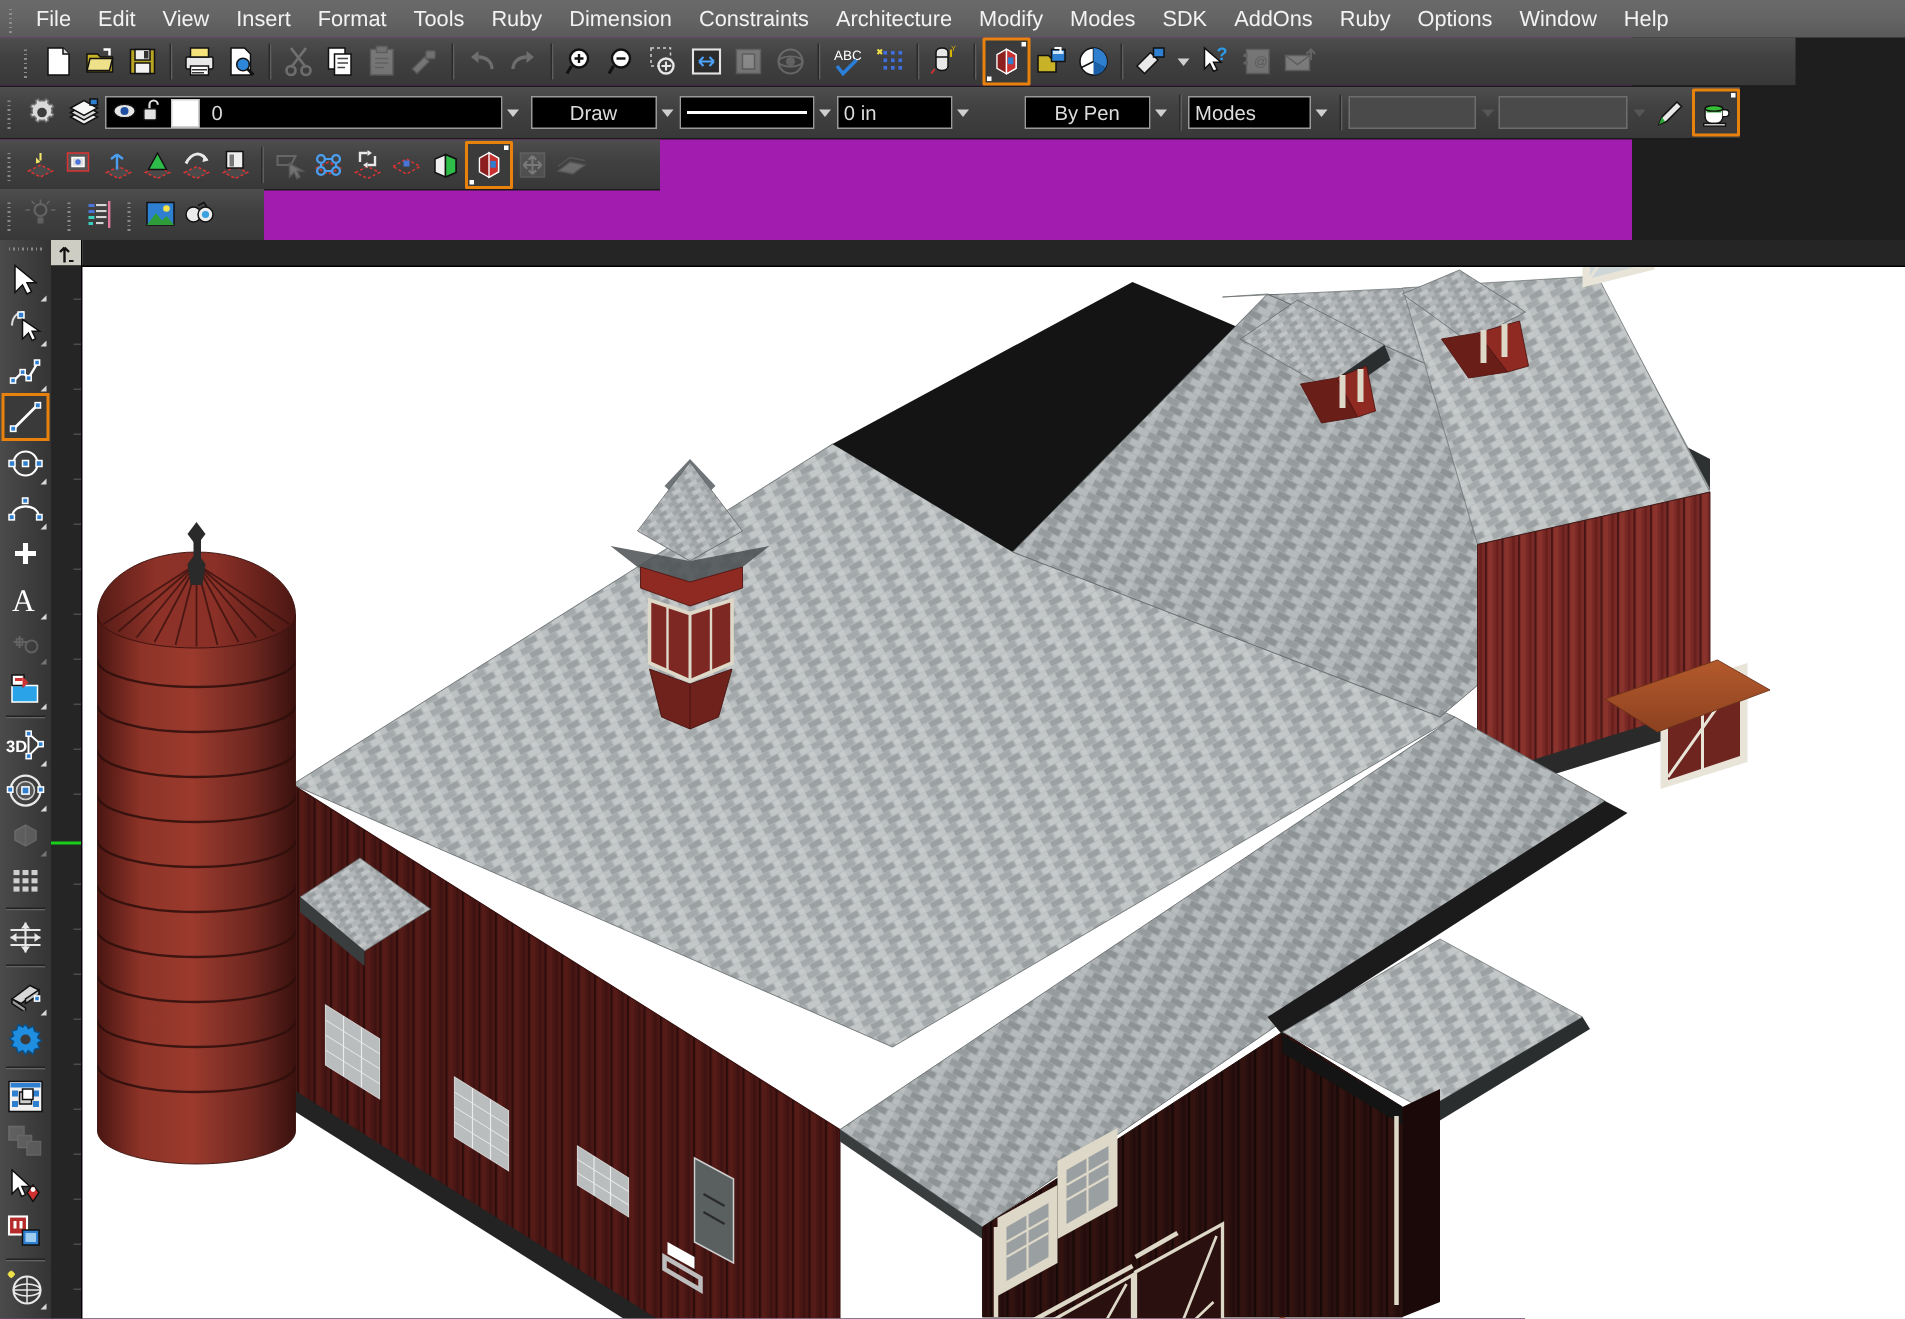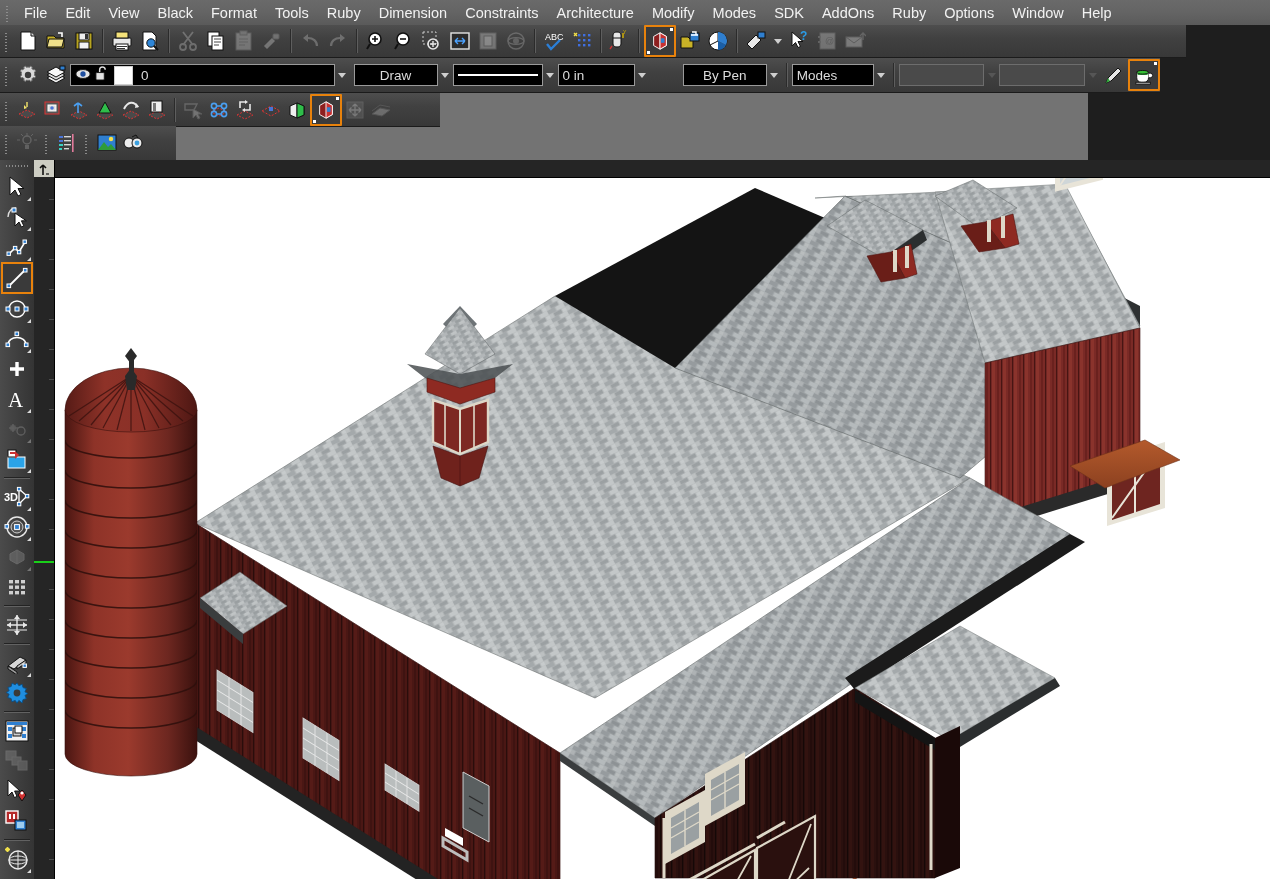--- a/index.html
+++ b/index.html
@@ -1,32 +1,32 @@
 <!DOCTYPE html>
 <html><head>
 <meta charset="utf-8">
 <style>
   html,body{margin:0;padding:0;background:#1e1e1e;}
   body{width:1270px;height:879px;overflow:hidden;font-family:"Liberation Sans",sans-serif;}
-  #app{position:relative;width:1088px;height:879px;background:#737373;}
+  #app{position:relative;width:1088px;height:879px;background:#a21caf;}
 
   
   .menubar{position:absolute;left:0;top:0;width:1270px;height:25px;
     background:linear-gradient(180deg,#6a6a6a 0%,#646464 50%,#5a5a5a 100%);
     display:flex;align-items:center;}
   .menu-grip{width:10px;height:18px;margin:0 2px 0 3px;
     background-image:repeating-linear-gradient(180deg,#8d8d8d 0 1px,transparent 1px 3px);
     background-size:2px 100%;background-repeat:no-repeat;background-position:3px 2px;}
   .menu-item{color:#f2f2f2;font-size:14.5px;padding:3px 9px;white-space:nowrap;cursor:default;}
 
   
   .tbrow{position:absolute;left:0;display:flex;align-items:center;
      background:linear-gradient(180deg,#4e4e4e 0%,#414141 40%,#383838 100%);
      border-bottom:1px solid #1b1b1b;}
-  #tbrow1{top:25px;width:1186px;height:32px;}
+  #tbrow1{top:25px;width:1186px;height:32px;padding-left:11px;}
   #tbrow2{top:58px;width:1160px;height:34px;}
   #tbrow3{top:93px;width:440px;height:33px;}
   #tbrow4{top:126px;width:176px;height:34px;}
   .grip{width:8px;height:22px;flex:0 0 8px;margin:0 3px;
     background-image:repeating-linear-gradient(180deg,#8a8a8a 0 1px,transparent 1px 3px);
     background-size:2px 100%;background-repeat:no-repeat;background-position:2px 3px;}
   .sep{width:1px;height:24px;margin:0 4px;background:#2b2b2b;border-right:1px solid #5e5e5e;flex:0 0 1px;}
   .btn{width:28px;height:28px;flex:0 0 28px;display:flex;align-items:center;justify-content:center;
     position:relative;}
   .btn.sm{width:26px;height:26px;flex:0 0 26px;}
@@ -75,21 +75,21 @@
 </head>
 <body>
 
 <div id="app">
 
   <div class="menubar">
     <div class="menu-grip"></div>
     <div class="menu-item">File</div>
     <div class="menu-item">Edit</div>
     <div class="menu-item">View</div>
-    <div class="menu-item">Black</div>
+    <div class="menu-item">Insert</div>
     <div class="menu-item">Format</div>
     <div class="menu-item">Tools</div>
     <div class="menu-item">Ruby</div>
     <div class="menu-item">Dimension</div>
     <div class="menu-item">Constraints</div>
     <div class="menu-item">Architecture</div>
     <div class="menu-item">Modify</div>
     <div class="menu-item">Modes</div>
     <div class="menu-item">SDK</div>
     <div class="menu-item">AddOns</div>

